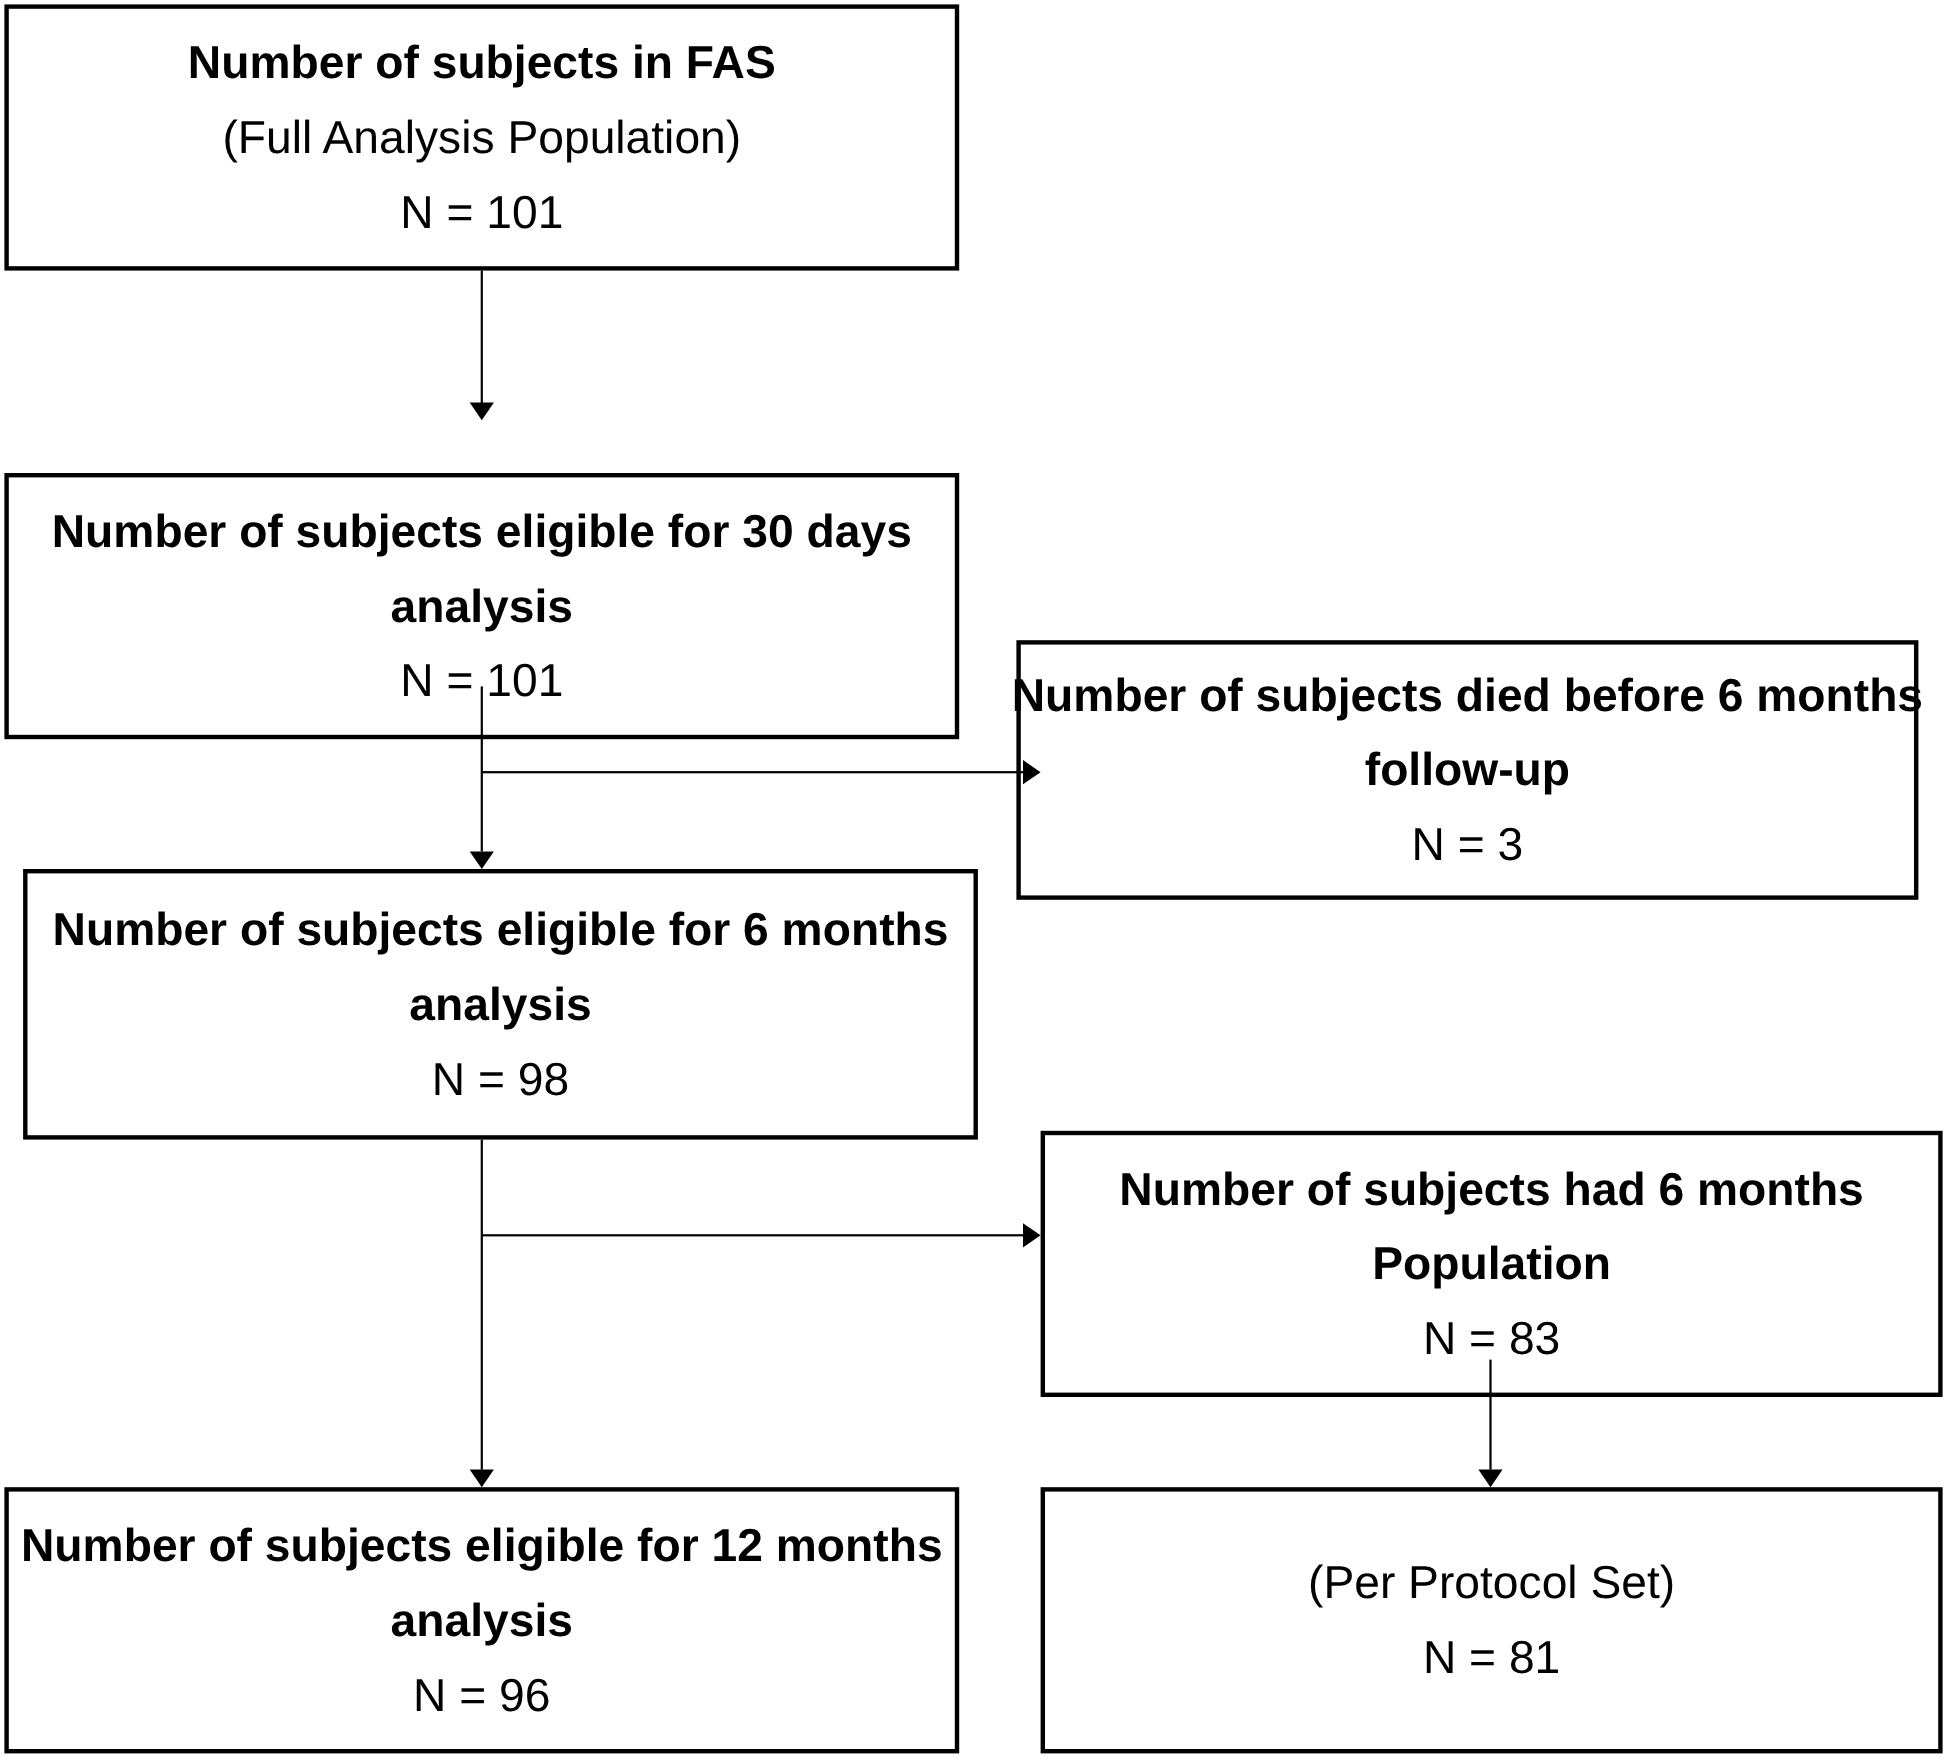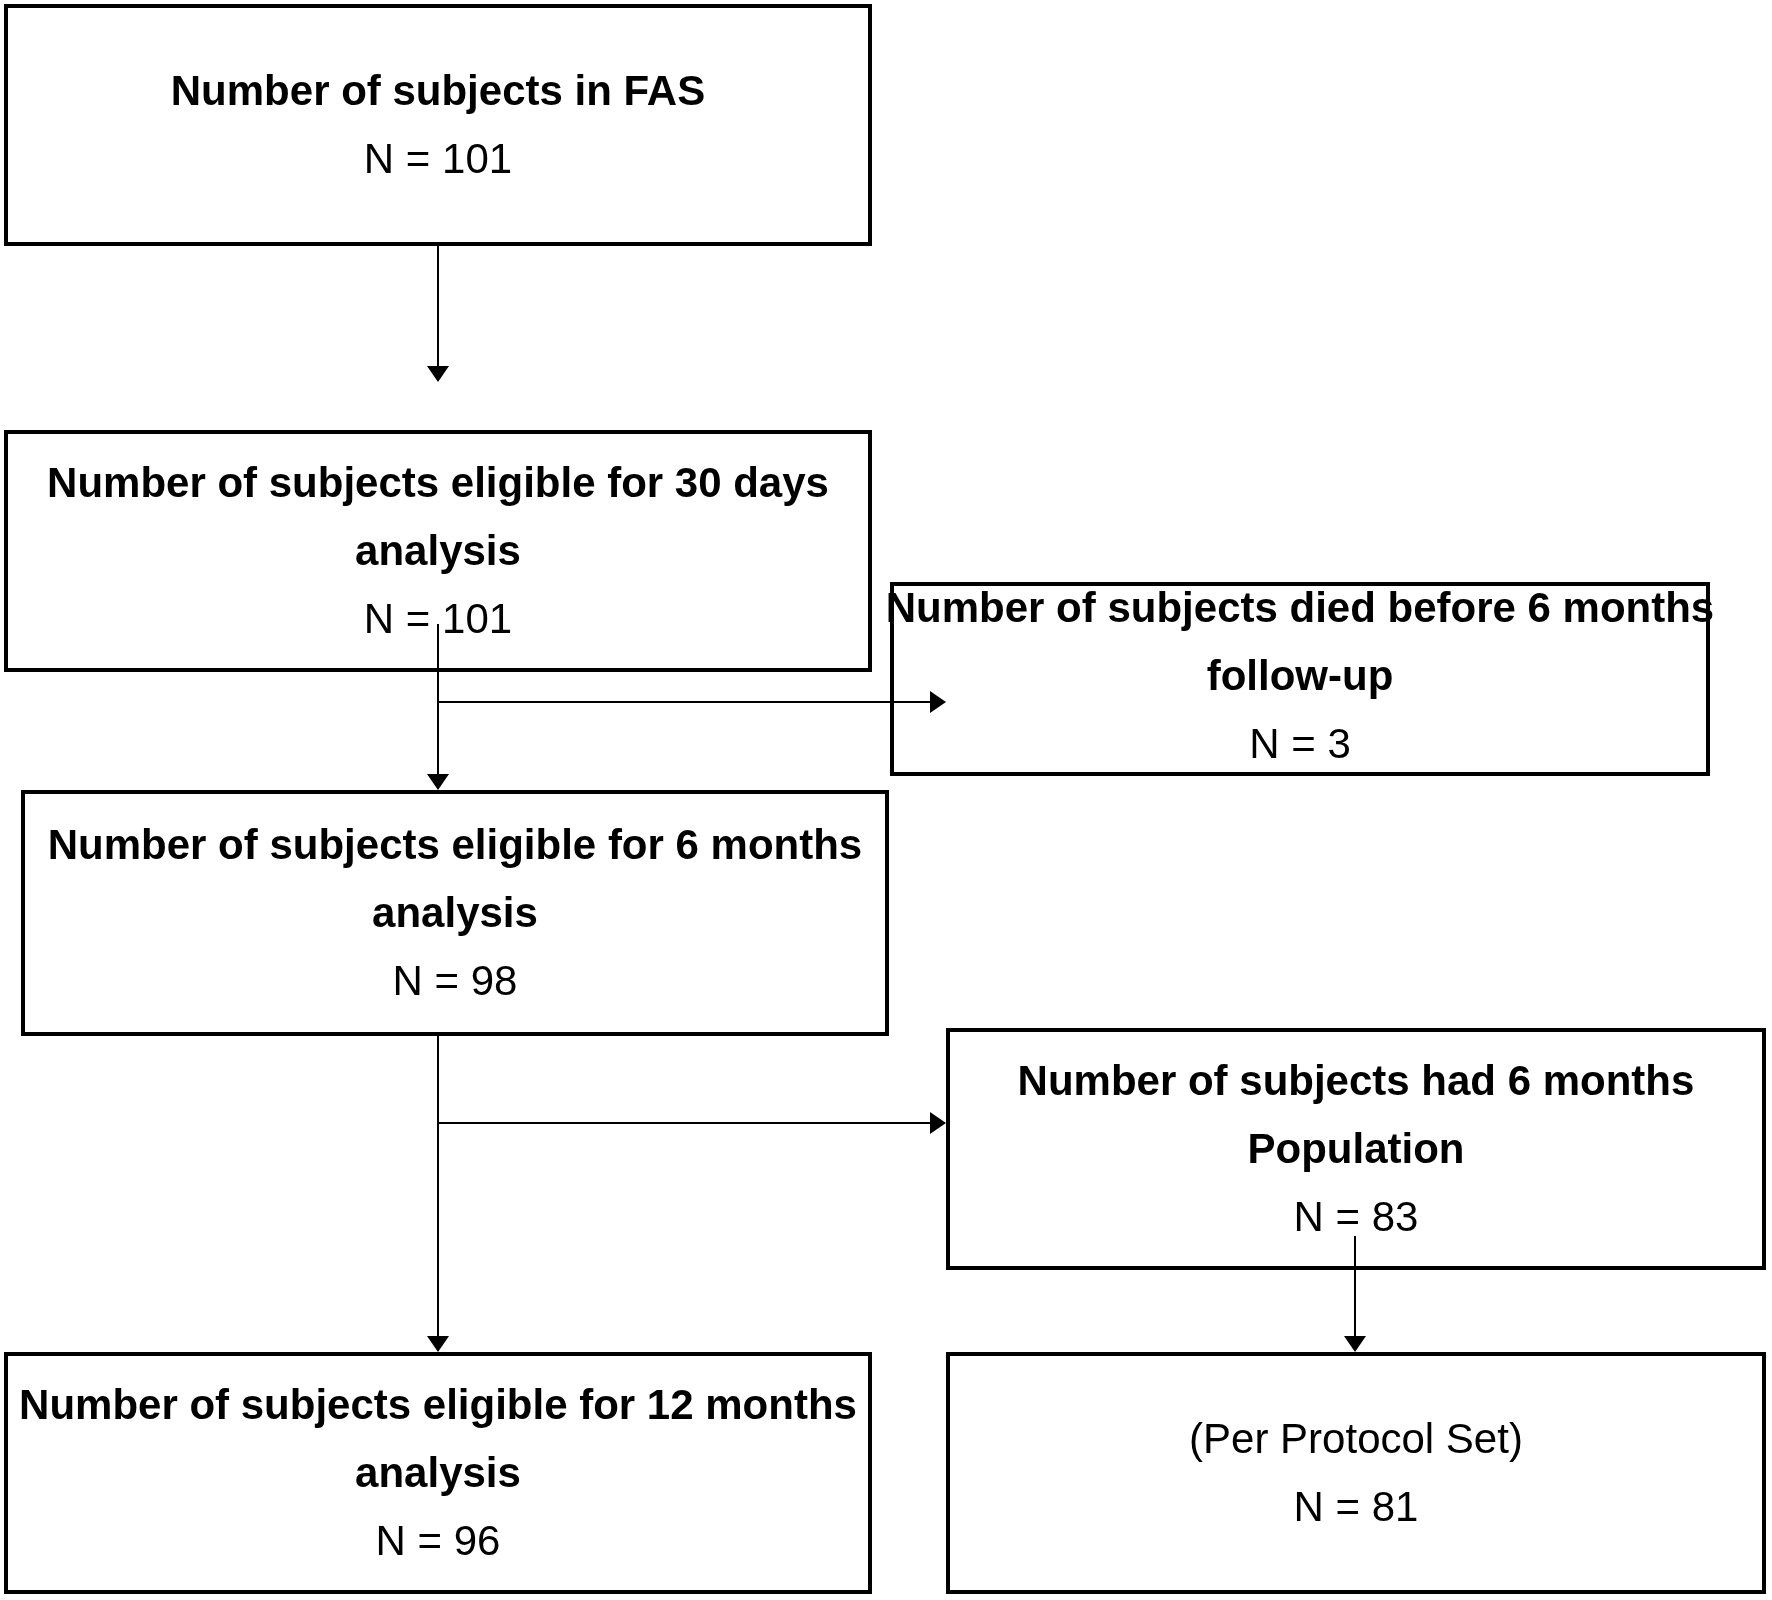--- a/index.html
+++ b/index.html
@@ -30,21 +30,21 @@
   }
   .box .bl { font-weight: 700; }
   .box .rl { font-weight: 400; }
 
   
   #box-fas                 { left: 4px;   top: 4px;    width: 868px; height: 242px; }
   #box-eligible-30-days    { left: 4px;   top: 382px;  width: 868px; height: 242px; margin-top: 48px; }
   #box-eligible-6-months   { left: 4px;   top: 790px;  width: 868px; height: 246px; margin-left: 17px; }
   #box-eligible-12-months  { left: 4px;   top: 1352px; width: 868px; height: 242px; }
   
-  #box-died-before-6-months { left: 890px; top: 582px;  width: 820px; height: 194px; justify-content: flex-end; }
+  #box-died-before-6-months { left: 924px; top: 582px;  width: 820px; height: 236px; }
   #box-angiography-6-months { left: 946px; top: 994px;  width: 820px; height: 242px; margin-top: 34px; }
   #box-eligible-pps         { left: 946px; top: 1352px; width: 820px; height: 242px; }
 
   .vline { position: absolute; width: 2px;  background: #000000; }
   .hline { position: absolute; height: 2px; background: #000000; }
   .arrow-down {
     position: absolute; width: 0; height: 0;
     border-left: 11px solid transparent;
     border-right: 11px solid transparent;
     border-top: 16px solid #000000;
@@ -70,20 +70,21 @@
   #c6-v { left: 1354px; top: 1236px; height: 100px; }
   #c6-a { left: 1344px; top: 1336px; }
 </style>
 </head>
 <body>
 
 <div id="canvas">
 
   <div class="box" id="box-fas">
     <div class="ln bl">Number of subjects in FAS</div>
+    <div class="ln rl">(Full Analysis Population)</div>
     <div class="ln rl">N = 101</div>
   </div>
 
   <div class="box" id="box-eligible-30-days">
     <div class="ln bl">Number of subjects eligible for 30 days</div>
     <div class="ln bl">analysis</div>
     <div class="ln rl">N = 101</div>
   </div>
 
   <div class="box" id="box-died-before-6-months">

